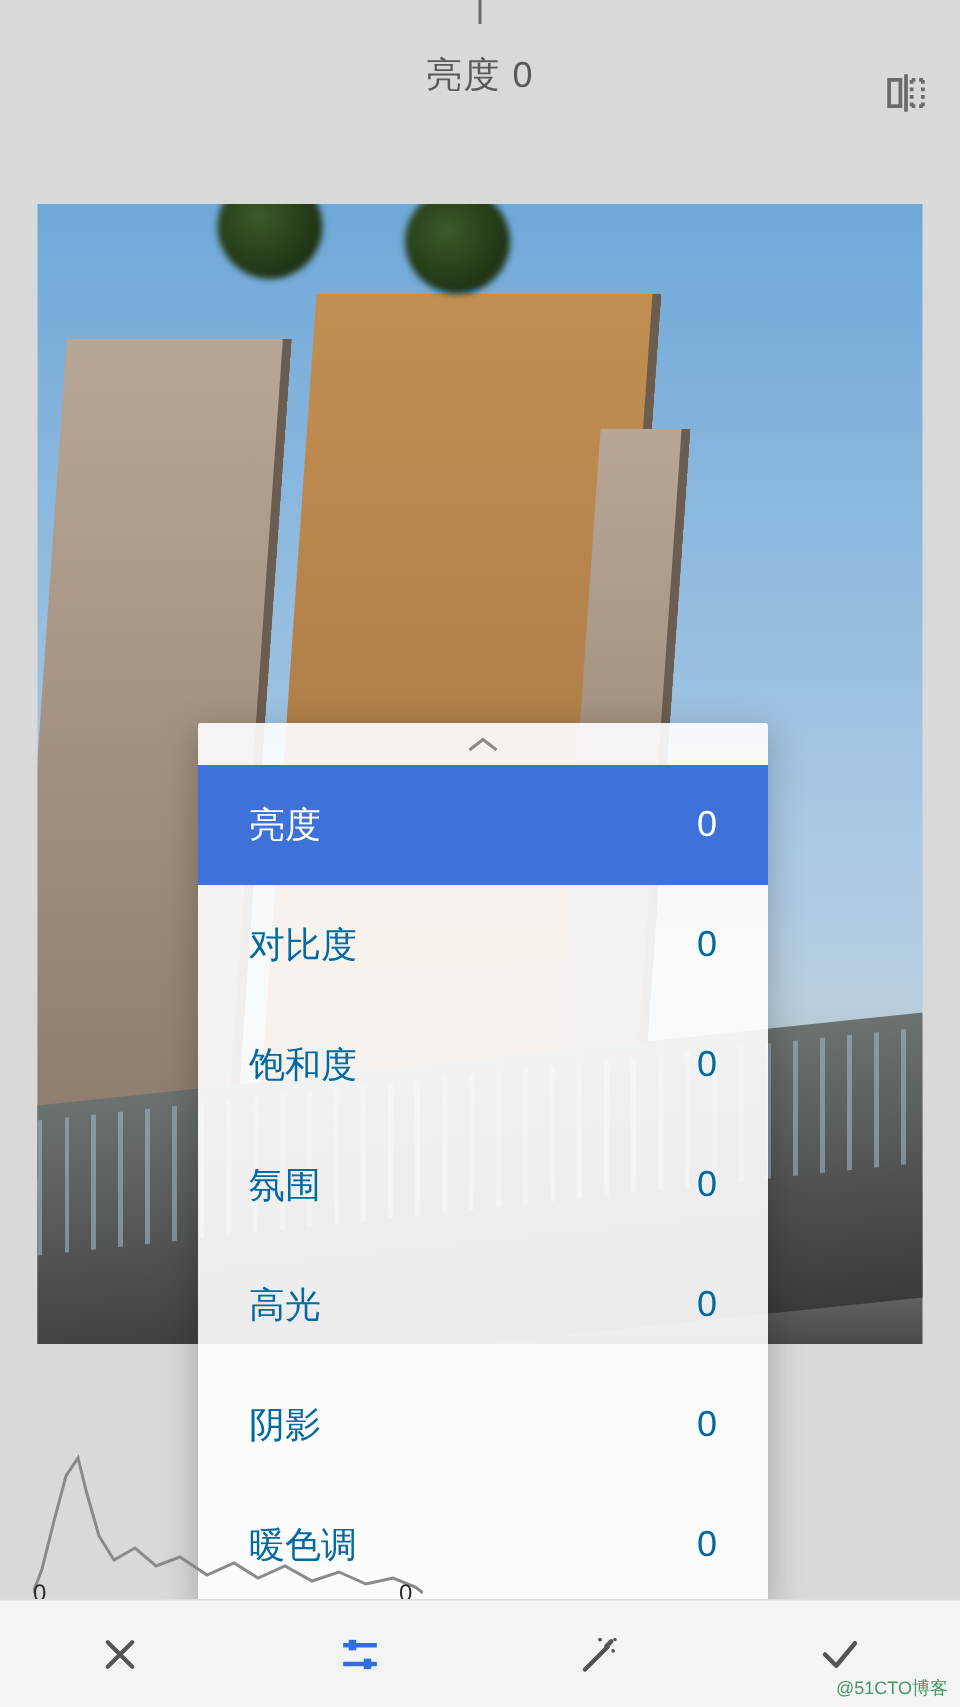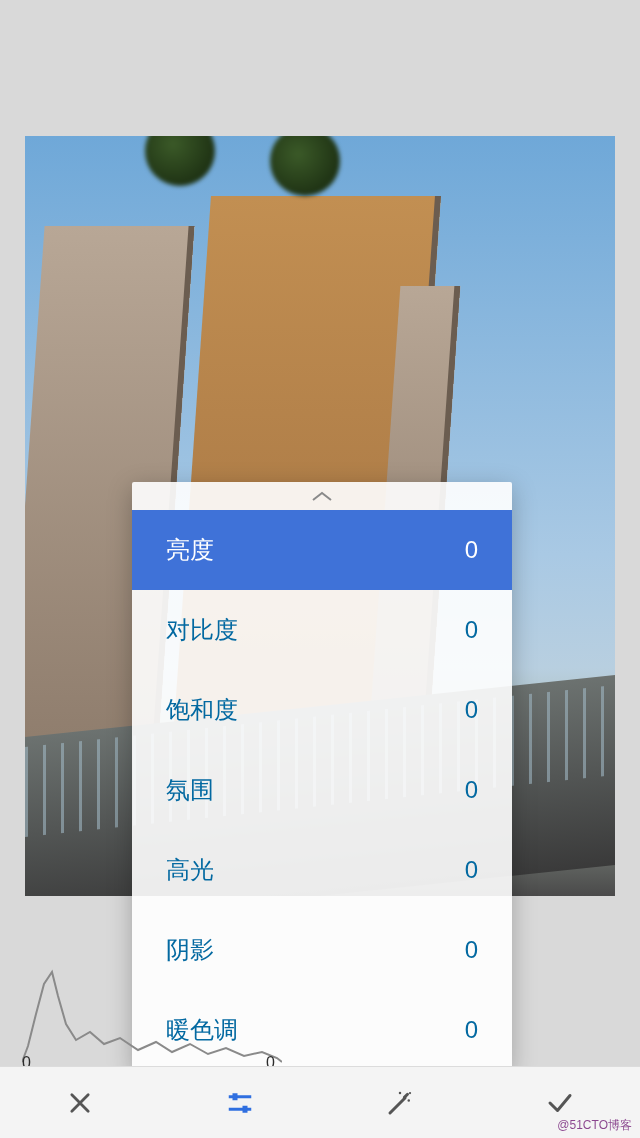--- a/index.html
+++ b/index.html
@@ -37,27 +37,45 @@
   .histnum { position:absolute; font-size:16px; color:#2c2c2c; }
   .histnum.left { left:22px; bottom:66px; }
   .histnum.right { left:266px; bottom:66px; }
 
   
   .bbar { position:absolute; left:0; right:0; bottom:0; height:72px; background:#f4f4f4; display:flex; align-items:center; justify-content:space-around; border-top:1px solid #dcdcdc; }
   .tbtn { width:48px; height:48px; display:flex; align-items:center; justify-content:center; color:#6b6b6b; }
   .tbtn.active { color:#2f6fe0; }
   .tbtn svg { display:block; }
 
-  .watermark { position:absolute; right:8px; bottom:4px; font-size:12px; color:#701a75; opacity:.8; }
+  .watermark { position:absolute; right:8px; bottom:4px; font-size:12px; color:#15803d; opacity:.8; }
 </style>
 </head>
 <body>
 
 <div class="app">
 
+  <div class="topbar">
+    <div class="topbar-tick"></div>
+    <div class="topbar-label">
+      <span>亮度</span>
+      <span> </span>
+      <span>0</span>
+    </div>
+    <div class="flip-btn">
+      <svg width="30" height="30" viewBox="0 0 24 24">
+        <rect x="3" y="5" width="6" height="14" fill="none" stroke="#6b6b6b" stroke-width="2"></rect>
+        <line x1="12" y1="2" x2="12" y2="22" stroke="#6b6b6b" stroke-width="2"></line>
+        <line x1="15" y1="5" x2="21" y2="5" stroke="#6b6b6b" stroke-width="2" stroke-dasharray="2 2"></line>
+        <line x1="21" y1="5" x2="21" y2="19" stroke="#6b6b6b" stroke-width="2" stroke-dasharray="2 2"></line>
+        <line x1="15" y1="19" x2="21" y2="19" stroke="#6b6b6b" stroke-width="2" stroke-dasharray="2 2"></line>
+        <line x1="15" y1="5" x2="15" y2="19" stroke="#6b6b6b" stroke-width="2" stroke-dasharray="2 2"></line>
+      </svg>
+    </div>
+  </div>
 
   <div class="canvas">
     <div class="bld b1"></div>
     <div class="bld b2"></div>
     <div class="bld b3"></div>
     <div class="leaves l1"></div>
     <div class="leaves l2"></div>
     <div class="road"></div>
     <div class="fence"></div>
   </div>

